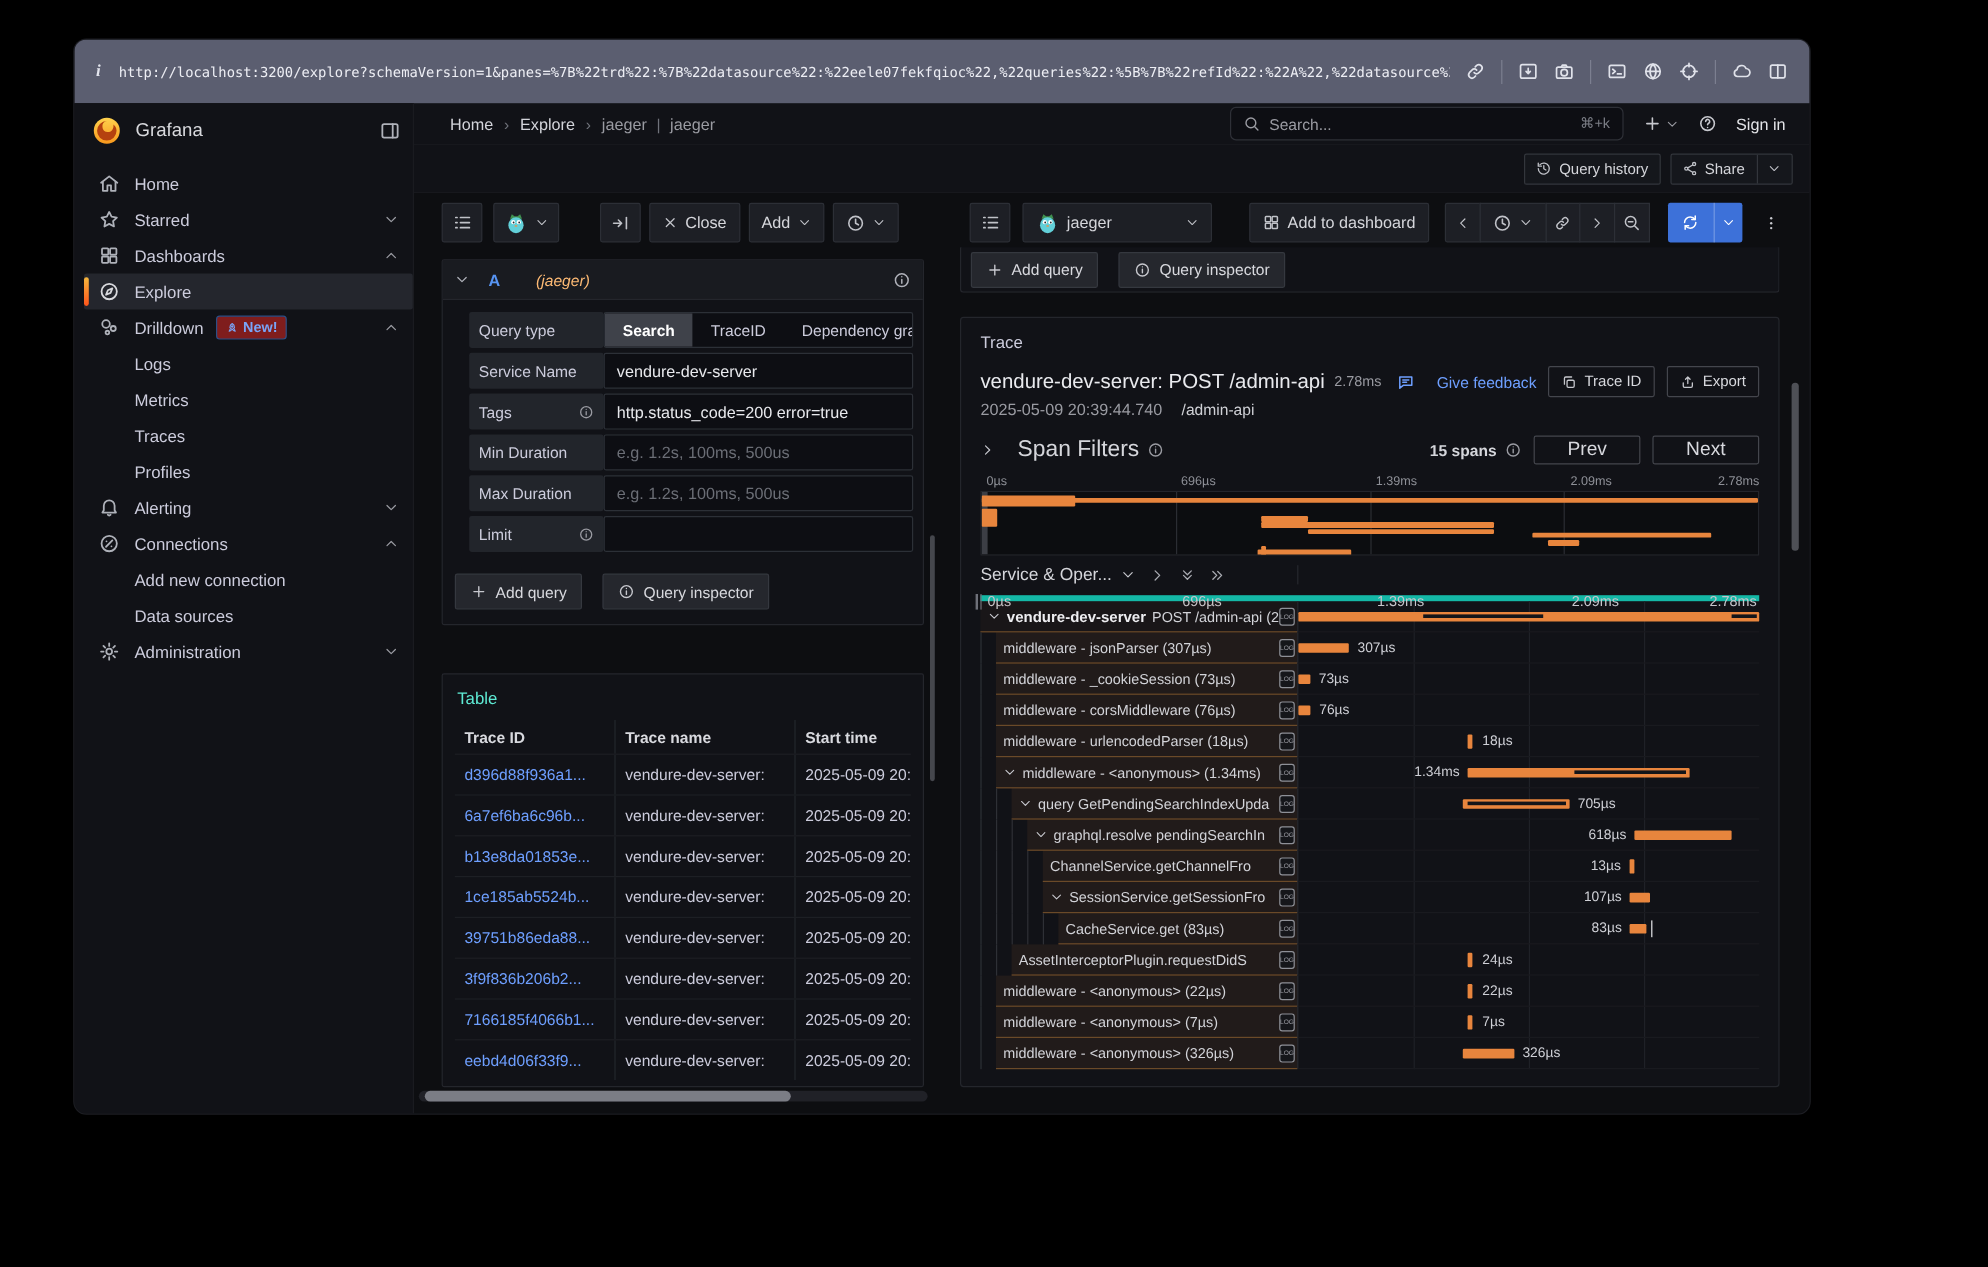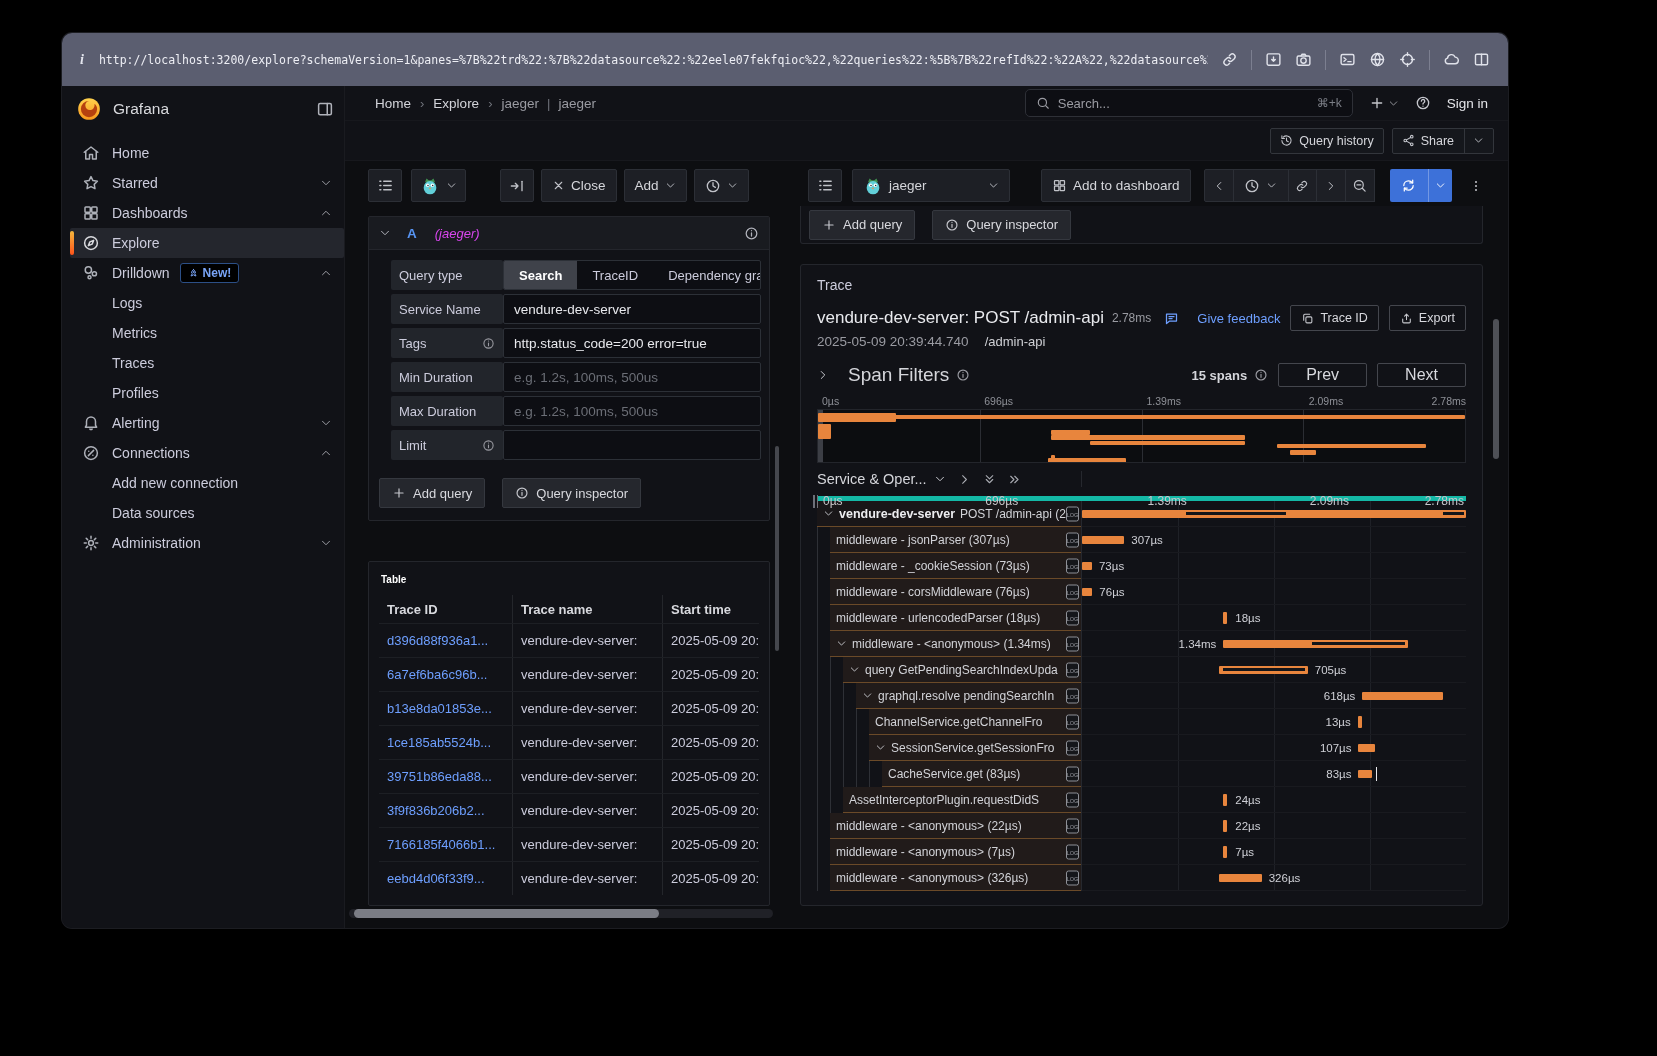--- a/index.html
+++ b/index.html
@@ -27,21 +27,21 @@
   .panel-ic{margin-left:auto;width:18px;height:18px;color:#b0b2ba;}
   #side-nav{padding-top:6px;}
   .nav-item{position:relative;height:30px;margin:0 0 0 8px;display:flex;align-items:center;padding:0 12px;border-radius:2px;cursor:pointer;}
   .nav-item.active{background:#24262d;}
   .active-bar{position:absolute;left:0;top:3px;bottom:3px;width:4px;border-radius:2px;background:linear-gradient(180deg,#f5b73d,#ff531a);}
   .nav-ic{width:18px;height:18px;color:#aeb1b9;margin-right:12px;}
   .nav-item.active .nav-ic{color:#d8d9dd;}
   .nav-label{font-size:14px;color:#ccccdc;white-space:nowrap;}
   .nav-item.sub{padding-left:42px;}
   .nav-chev{margin-left:auto;width:12px;height:12px;color:#9a9ba2;}
-  .new-badge{margin-left:10px;display:inline-flex;align-items:center;gap:4px;height:20px;padding:0 7px;border:1px solid #2c4f86;background:#000000;border-radius:3px;color:#79a4f6;font-size:12px;font-weight:600;}
+  .new-badge{margin-left:10px;display:inline-flex;align-items:center;gap:4px;height:20px;padding:0 7px;border:1px solid #2c4f86;background:#7f1d1d;border-radius:3px;color:#79a4f6;font-size:12px;font-weight:600;}
   .badge-ic{width:11px;height:11px;color:#79a4f6;}
 
   
   #main{flex:1;min-width:0;display:flex;flex-direction:column;}
   #topnav{height:35px;display:flex;align-items:center;padding:0 20px 0 30px;border-bottom:1px solid #17181d;}
   .crumb{font-size:13.5px;color:#d3d4da;white-space:nowrap;}
   .crumb.dim{color:#9a9ba2;}
   .crumb-sep{margin:0 9px;color:#70737b;font-size:13px;}
   .crumb-pipe{margin:0 8px;color:#70737b;font-size:13px;}
   #search-box{margin-left:auto;width:328px;height:28px;display:flex;align-items:center;gap:8px;padding:0 10px;background:#0d0e13;border:1px solid #2e3037;border-radius:5px;}
@@ -68,37 +68,37 @@
   .grp .tbtn:first-child{border-radius:2px 0 0 2px;margin-left:0;}
 
   #left-pane{position:absolute;left:0;top:0;width:432px;height:768px;overflow:hidden;}
   #lp-toolbar{position:absolute;left:23px;top:8px;width:409px;display:flex;align-items:center;}
   #rp-toolbar{position:absolute;left:15px;top:8px;right:0;display:flex;align-items:center;}
 
   #query-panel{position:absolute;left:23px;top:55px;width:402px;border:1px solid #24262c;border-radius:2px;background:#111217;}
   #qp-head{height:33px;display:flex;align-items:center;background:#191b20;border-bottom:1px solid #24262c;padding:0 10px;}
   #qp-head .chev{width:12px;height:12px;color:#b0b2ba;}
   .qref{margin-left:16px;font-size:13.5px;font-weight:700;color:#5794f2;}
-  .qds{margin-left:18px;font-size:13px;font-style:italic;color:#d946ef;}
+  .qds{margin-left:30px;font-size:13px;font-style:italic;color:#fdba74;}
   #qp-head .info{margin-left:auto;width:15px;height:15px;color:#b0b2ba;}
   #form-rows{padding:10px 8px 0 22px;}
   .frow{display:flex;height:30px;margin-bottom:4px;}
   .flabel{width:112px;flex:none;display:flex;align-items:center;background:#22252b;border-radius:2px;padding:0 8px;font-size:13px;color:#ccccdc;}
   .flabel .info{margin-left:auto;width:13px;height:13px;color:#9a9ba2;}
   .finput{flex:1;min-width:0;display:flex;align-items:center;padding:0 10px;background:#0d0e13;border:1px solid #2c3037;border-radius:2px;font-size:13.5px;color:#e8e9ed;white-space:nowrap;overflow:hidden;}
   .finput.ph{color:#6b6e76;}
   .tabs{flex:1;min-width:0;display:flex;background:#0d0e13;border:1px solid #2c3037;border-radius:2px;overflow:hidden;}
   .tab{display:flex;align-items:center;padding:0 15px;font-size:13px;color:#ccccdc;white-space:nowrap;cursor:pointer;}
   .tab.active{background:#3f424a;color:#fff;font-weight:600;}
   .qbtn-row{display:flex;gap:17px;padding:14px 0 12px 10px;}
   .qbtn{display:inline-flex;align-items:center;gap:7px;height:30px;padding:0 12px;background:#25272d;border:1px solid #35383f;border-radius:2px;color:#d8d9de;font-size:13px;cursor:pointer;}
   .qbtn .ic{width:14px;height:14px;color:#c6c7cd;}
 
   #table-panel{position:absolute;left:23px;top:400px;width:402px;height:345px;border:1px solid #24262c;border-radius:2px;background:#111217;padding:6px 10px 0;overflow:hidden;}
-  #table-title{font-size:10px;color:#ffffff;margin:6px 0 10px 2px;font-weight:700;}
+  #table-title{font-size:14px;color:#5eead4;margin:6px 0 10px 2px;font-weight:400;}
   .trow{display:flex;height:34px;align-items:center;border-top:1px solid #1d1f24;}
   .trow.head{height:28px;border-top:none;font-weight:700;}
   .tcell{padding:0 8px;font-size:13px;color:#ccccdc;white-space:nowrap;overflow:hidden;height:100%;display:flex;align-items:center;}
   .c1{width:134px;flex:none;border-right:1px solid #24262b;}
   .c2{width:150px;flex:none;border-right:1px solid #24262b;}
   .c3{flex:1;min-width:0;}
   .trow.head .tcell{color:#d8d9de;}
   .tid{color:#6e9fff;cursor:pointer;}
 
   #lp-hscroll{position:absolute;left:4px;top:748px;width:424px;height:9px;background:#202127;border-radius:5px;}

